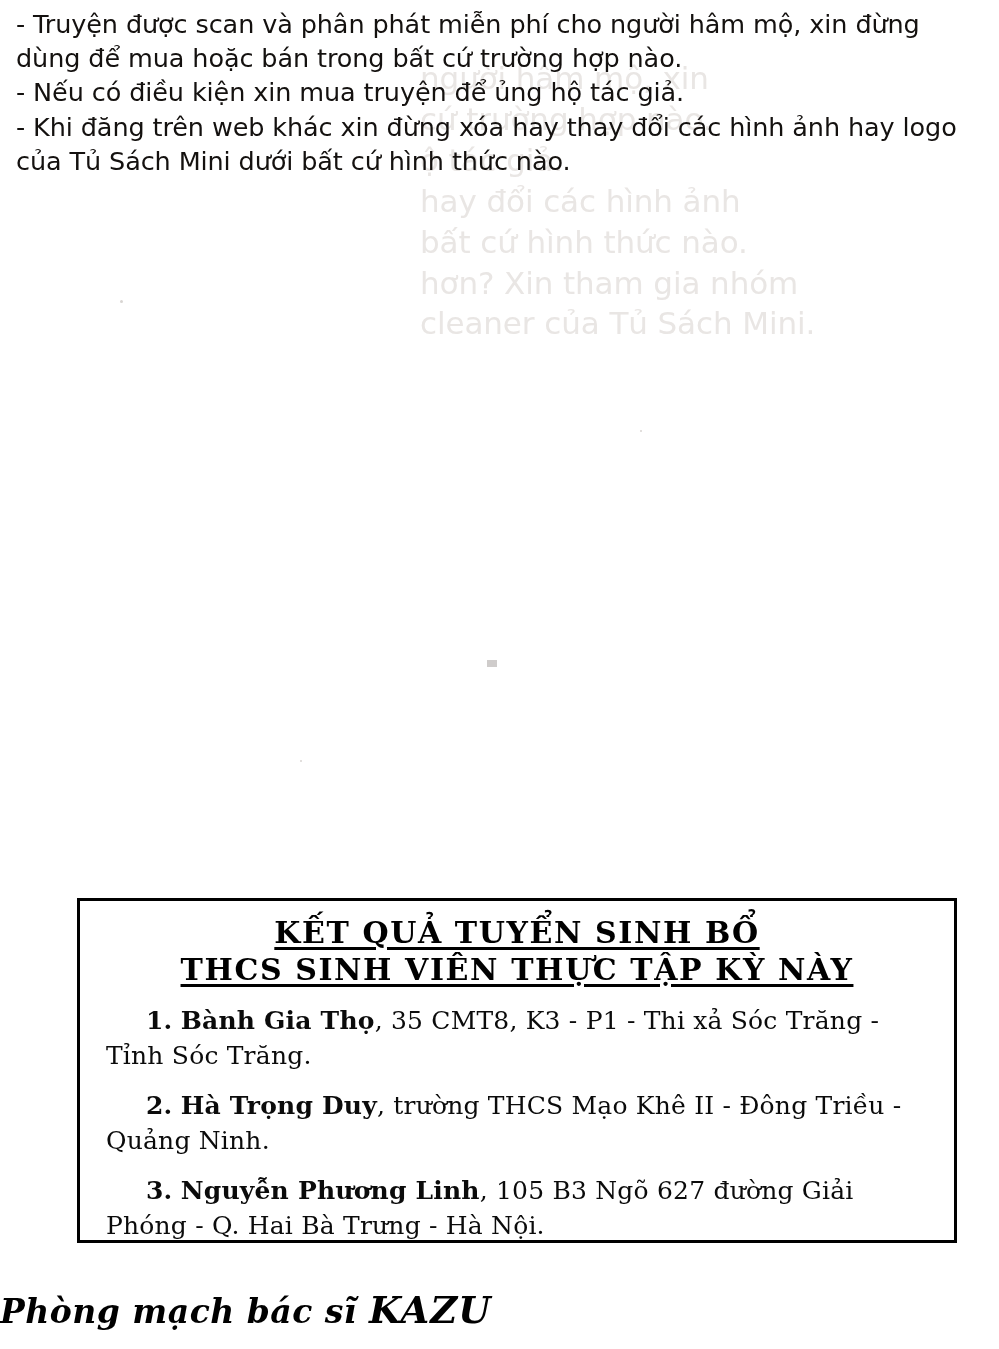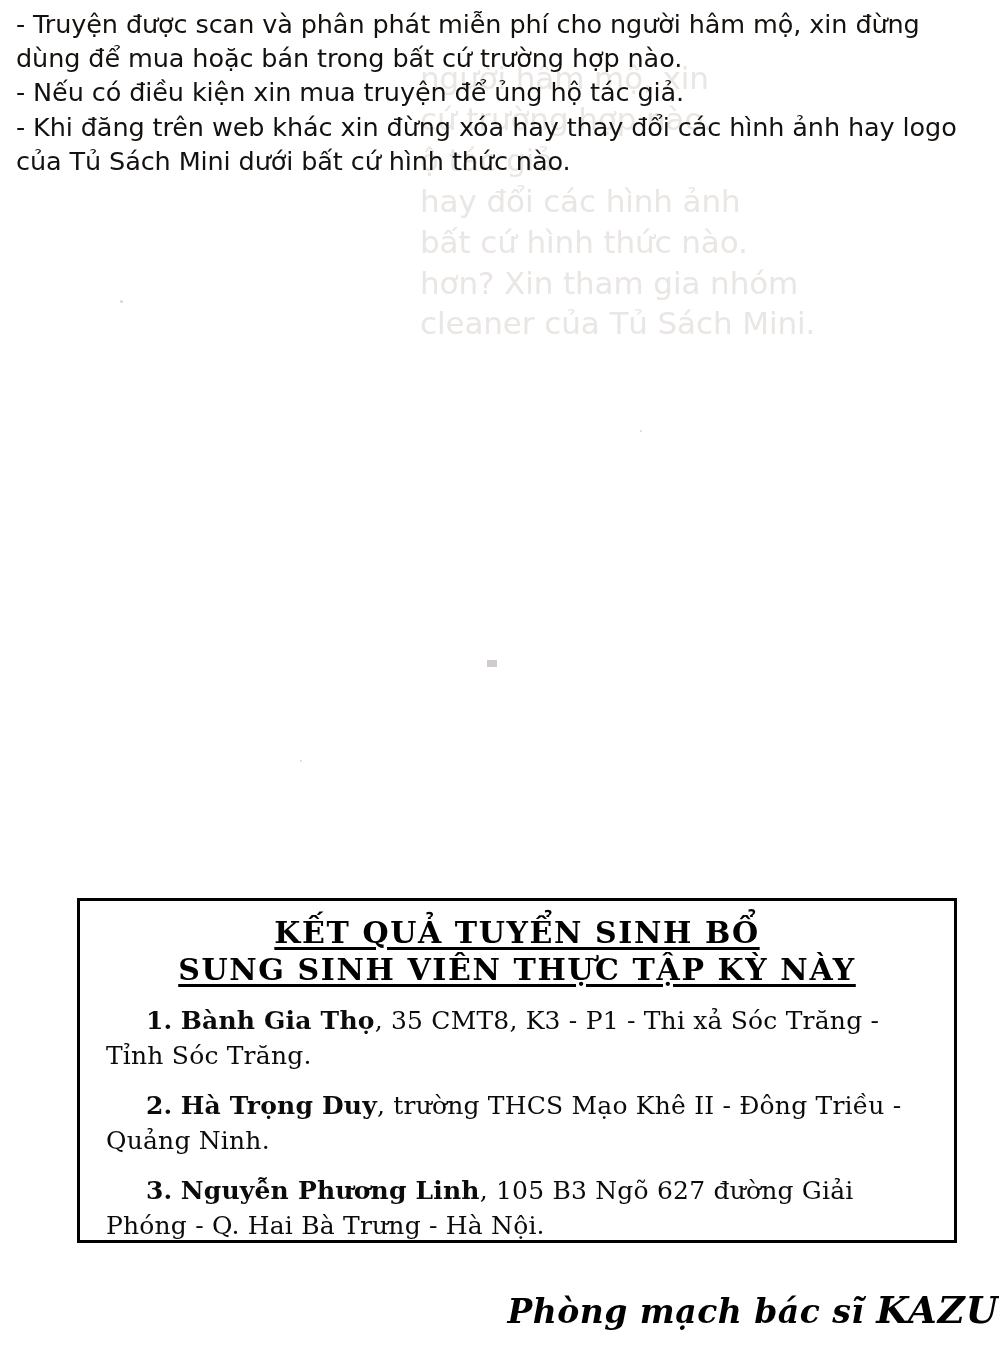--- a/index.html
+++ b/index.html
@@ -107,21 +107,21 @@
   .result-body b {
     font-weight: bold;
   }
 
   
   .footer-title {
     position: absolute;
     left: 0;
     top: 1288px;
     width: 999px;
-    text-align: right;
+    text-align: left;
     font-family: "DejaVu Serif", serif;
     font-style: italic;
     font-weight: bold;
     font-size: 33px;
     letter-spacing: 0.5px;
     color: #000;
     z-index: 4;
   }
   .footer-title .kazu {
     font-size: 37px;
@@ -158,21 +158,21 @@
 <div class="notice">
   <p>- Truyện được scan và phân phát miễn phí cho người hâm mộ, xin đừng dùng để mua hoặc bán trong bất cứ trường hợp nào.</p>
   <p>- Nếu có điều kiện xin mua truyện để ủng hộ tác giả.</p>
   <p>- Khi đăng trên web khác xin đừng xóa hay thay đổi các hình ảnh hay logo của Tủ Sách Mini dưới bất cứ hình thức nào.</p>
 </div>
 
 <div class="result-box">
   <div class="result-inner">
     <div class="result-title">
       <span class="line">KẾT QUẢ TUYỂN SINH BỔ</span>
-      <span class="line">SUNG SINH VIÊN THỰC TẬP KỲ NÀY</span>
+      <span class="line">THCS SINH VIÊN THỰC TẬP KỲ NÀY</span>
     </div>
     <div class="result-body">
       <p>
         <b>1.</b>
         <b>Bành Gia Thọ</b><span>, 35 CMT8, K3 - P1 - Thi xả Sóc Trăng - Tỉnh Sóc Trăng.</span>
       </p>
       <p>
         <b>2.</b>
         <b>Hà Trọng Duy</b><span>, trường THCS Mạo Khê II - Đông Triều - Quảng Ninh.</span>
       </p>

